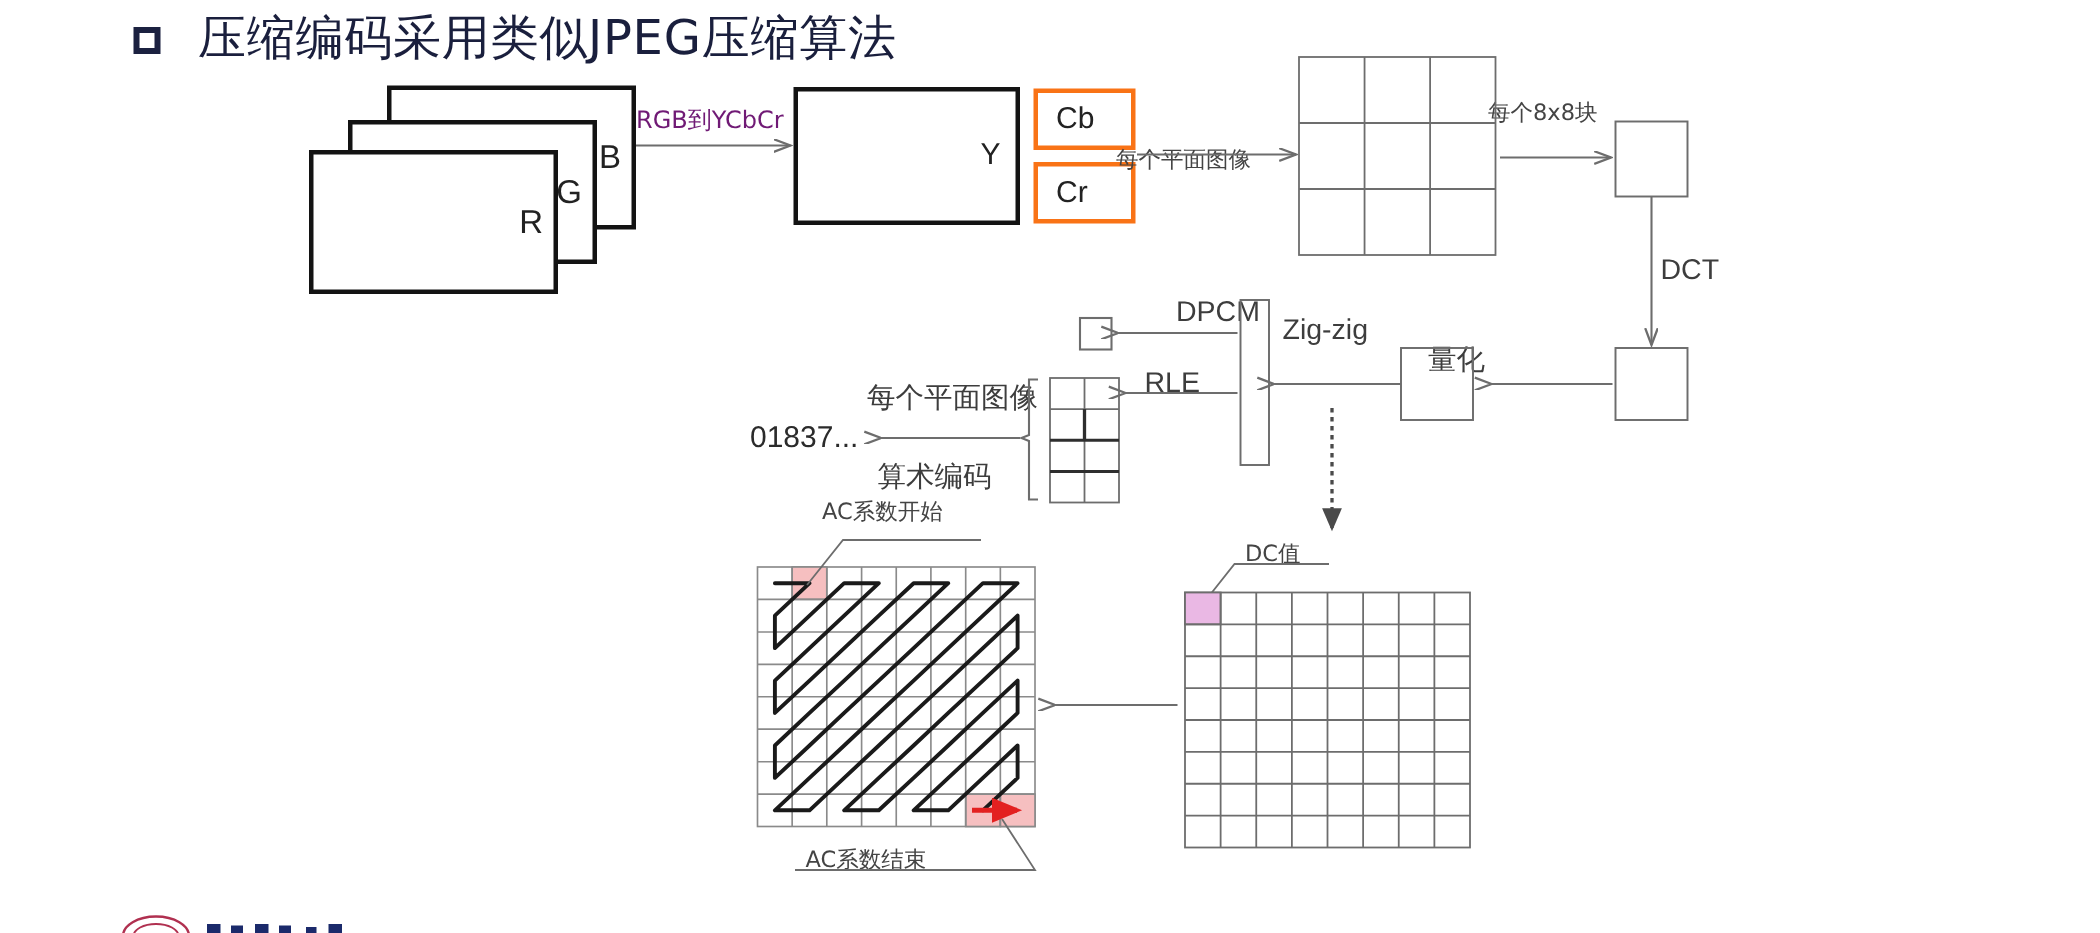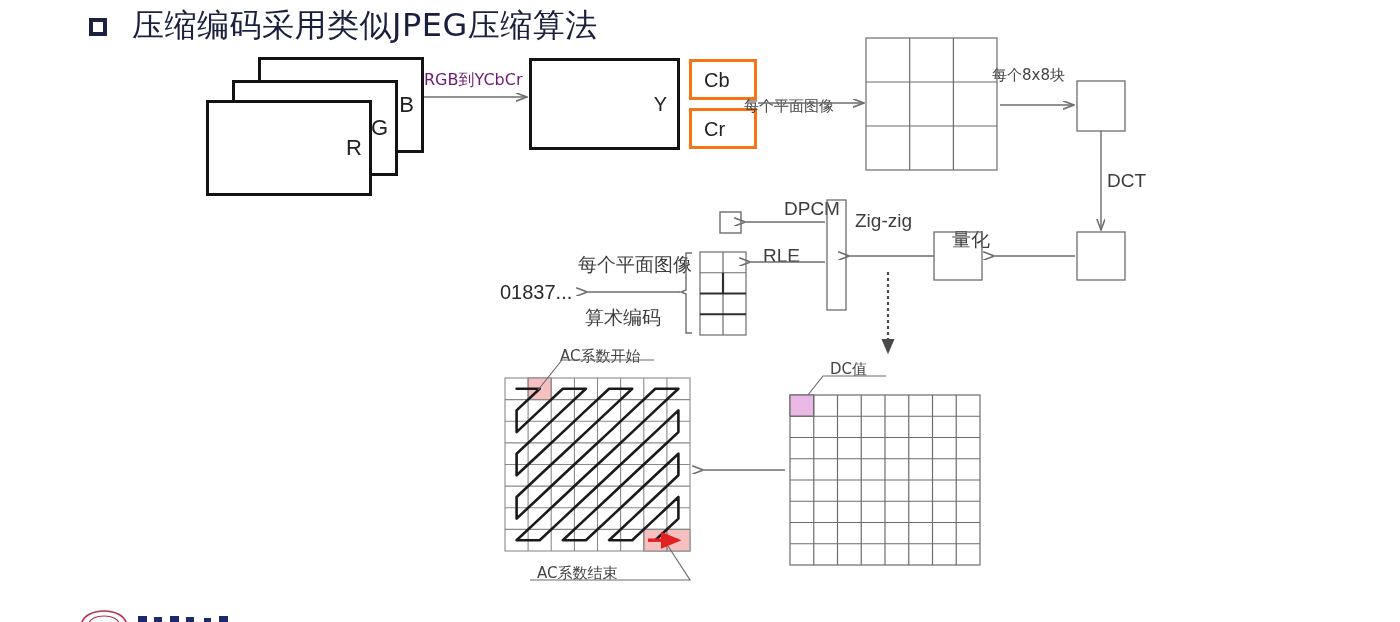--- a/index.html
+++ b/index.html
@@ -66,21 +66,21 @@
   <div class="txt lbl-md lbl-cjk" style="left:744px;top:68px;margin-top:29px;">每个平面图像</div>
   <div class="txt lbl-md lbl-cjk" style="left:992px;top:66px;">每个8x8块</div>
   <div class="txt lbl-lg" style="left:1107px;top:170px;">DCT</div>
   <div class="txt lbl-lg lbl-cjk" style="left:952px;top:215px;margin-top:12px;">量化</div>
   <div class="txt lbl-lg" style="left:855px;top:210px;">Zig-zig</div>
   <div class="txt lbl-lg" style="left:784px;top:198px;">DPCM</div>
   <div class="txt lbl-lg" style="left:763px;top:245px;">RLE</div>
   <div class="txt lbl-lg lbl-cjk" style="left:578px;top:252px;">每个平面图像</div>
   <div class="txt lbl-lg lbl-cjk" style="left:585px;top:305px;">算术编码</div>
   <div class="txt" style="left:500px;top:281px;font-size:20px;color:#2b2b2b;">01837...</div>
-  <div class="txt lbl-md lbl-cjk" style="left:548px;top:347px;margin-left:12px;">AC系数开始</div>
+  <div class="txt lbl-md lbl-cjk" style="left:548px;top:332px;">AC系数开始</div>
   <div class="txt lbl-md lbl-cjk" style="left:537px;top:564px;">AC系数结束</div>
   <div class="txt lbl-md lbl-cjk" style="left:830px;top:360px;">DC值</div>
 
   <svg class="layer" viewBox="0 0 1400 622">
     <defs>
       <marker id="ah" markerWidth="9" markerHeight="9" refX="8" refY="3" orient="auto" markerUnits="strokeWidth">
         <path d="M0,0 L8,3 L0,6" fill="none" stroke="#6d6d6d" stroke-width="1.1"></path>
       </marker>
       <marker id="ahL" markerWidth="9" markerHeight="9" refX="1" refY="3" orient="auto" markerUnits="strokeWidth">
         <path d="M8,0 L0,3 L8,6" fill="none" stroke="#6d6d6d" stroke-width="1.1"></path>

